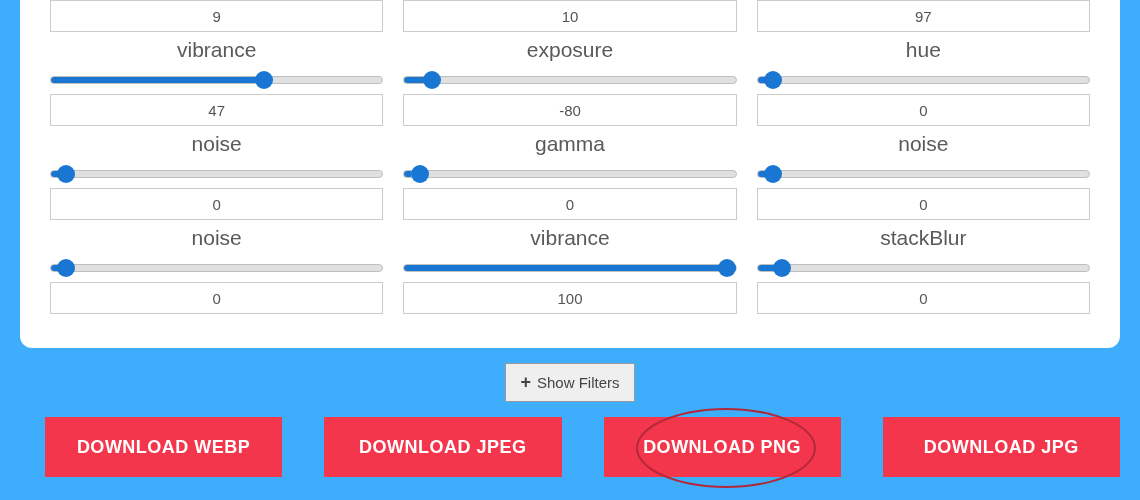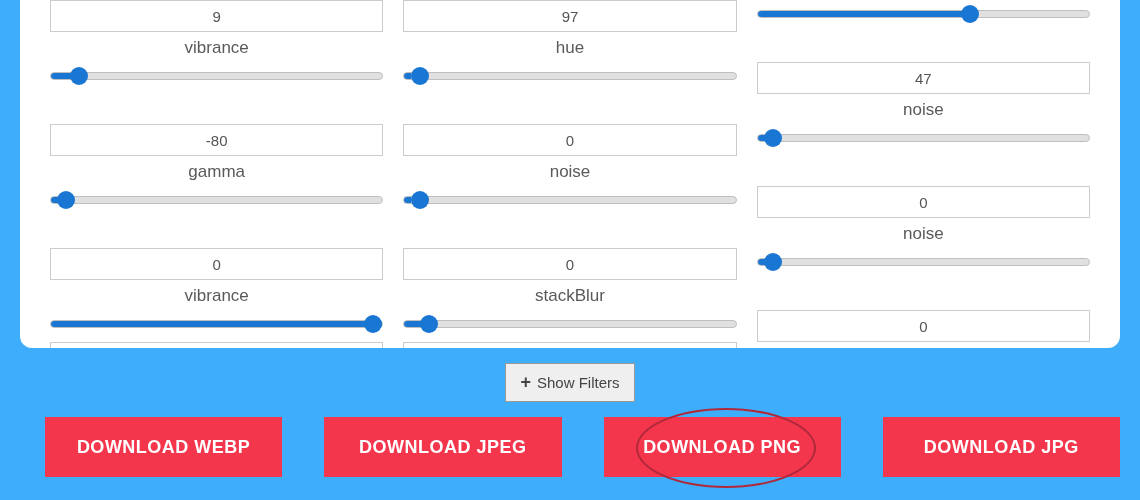--- a/index.html
+++ b/index.html
@@ -28,21 +28,21 @@
       grid-template-columns: repeat(3, 1fr);
       column-gap: 20px;
     }
     .control {
       display: flex;
       flex-direction: column;
       align-items: center;
     }
     .label {
       color: #5a5a5a;
-      font-size: 17px;
+      font-size: 21px;
       margin-top: 6px;
       margin-bottom: 4px;
     }
     .value-input {
       width: 100%;
       height: 32px;
       border: 1px solid #ccc;
       text-align: center;
       font-size: 15px;
       color: #555;
@@ -143,20 +143,24 @@
 <body>
 
 <div class="panel">
   <div class="grid">
 
     <div class="control">
       <input class="value-input" value="9" style="">
       <div class="label">vibrance</div>
     </div>
     <div class="control">
+      <input class="value-input" value="10" style="">
+      <div class="label">exposure</div>
+    </div>
+    <div class="control">
       <input class="value-input" value="97" style="">
       <div class="label">hue</div>
     </div>
 
     <input type="range" class="slider sl0" min="0" max="100" value="65" style="background: transparent; --pct: 65;">
     <input type="range" class="slider sl1" min="0" max="100" value="6" style="background: transparent; --pct: 6;">
     <input type="range" class="slider sl2" min="0" max="100" value="2" style="background: transparent; --pct: 2;">
 
     <div class="control">
       <input class="value-input" value="47" style="">

